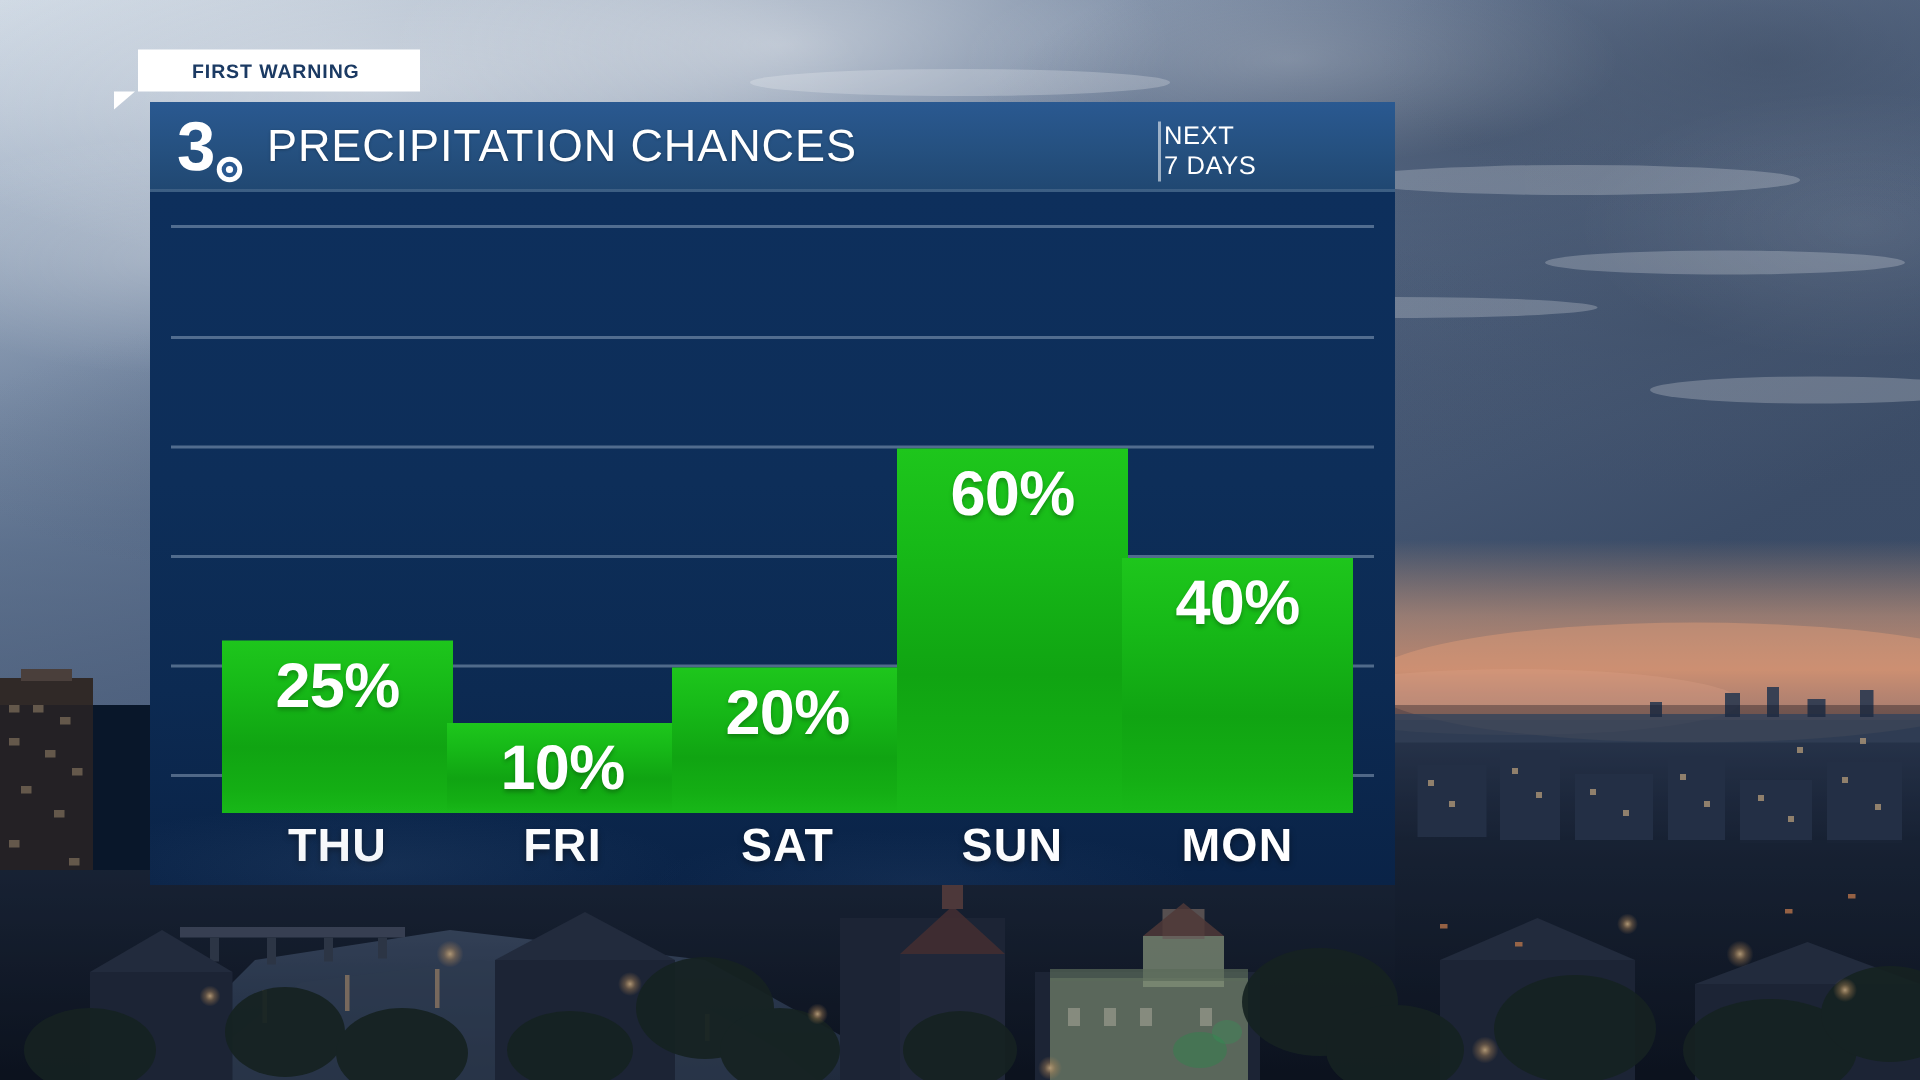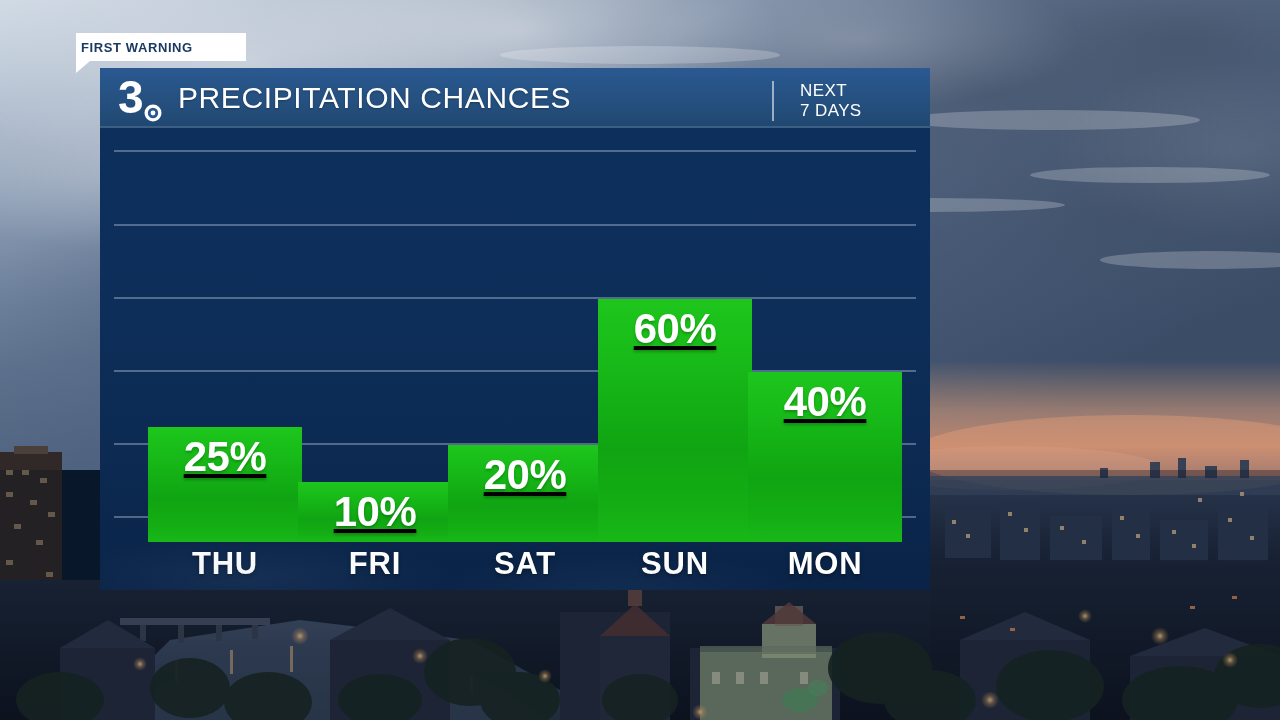--- a/index.html
+++ b/index.html
@@ -9,25 +9,25 @@
     background:#0a1a2e;
     position:relative;
   }
 
   
   #backdrop { position:absolute; inset:0; overflow:hidden; }
   #backdrop svg { display:block; width:1280px; height:720px; }
 
   
   #fw-tab {
-    position:absolute; left:76px; top:33px;
-    width:170px; height:28px;
+    position:absolute; left:92px; top:33px;
+    width:188px; height:28px;
     background:#ffffff;
     display:flex; align-items:center;
-    padding-left:5px;
+    padding-left:36px;
     z-index:6;
   }
   #fw-tab .label {
     font-size:13px; font-weight:bold; letter-spacing:0.6px;
     color:#1b3a63; white-space:nowrap;
     font-family:"Liberation Sans", sans-serif;
   }
   #fw-tail {
     position:absolute; left:76px; top:61px;
     width:0; height:0; z-index:6;
@@ -64,21 +64,21 @@
     letter-spacing:0.6px;
     white-space:nowrap;
     margin-left:6px;
     text-shadow:0 1px 2px rgba(0,0,0,0.28);
   }
   #header-right {
     margin-left:auto;
     margin-right:auto;
     position:absolute;
     left:672px; top:13px;
-    padding-left:26px;
+    padding-left:2px;
     border-left:2px solid rgba(255,255,255,0.55);
     line-height:1.18;
   }
   #header-right div {
     color:#ffffff; font-size:17px; font-weight:400;
     letter-spacing:0.4px; white-space:nowrap;
   }
 
   
   #chart-body {
@@ -98,21 +98,21 @@
   }
   .gridline {
     position:absolute; left:14px; right:14px;
     height:2px;
     background:rgba(176,196,217,0.42);
     pointer-events:none;
   }
 
   
   #bars { position:absolute; left:0; top:0; right:0; bottom:0; }
-  .bar-col { position:absolute; bottom:48px; width:154px;text-decoration:underline; }
+  .bar-col { position:absolute; bottom:48px; width:154px; }
   .bar {
     position:relative;
     width:100%;
     background:linear-gradient(180deg,#1ec61c 0%,#17ba18 26%,#10a412 62%,#14ae14 86%,#18b818 100%);
     display:flex; justify-content:center;
   }
   .bar-value {
     color:#ffffff;
     font-size:42px;
     font-weight:bold;

